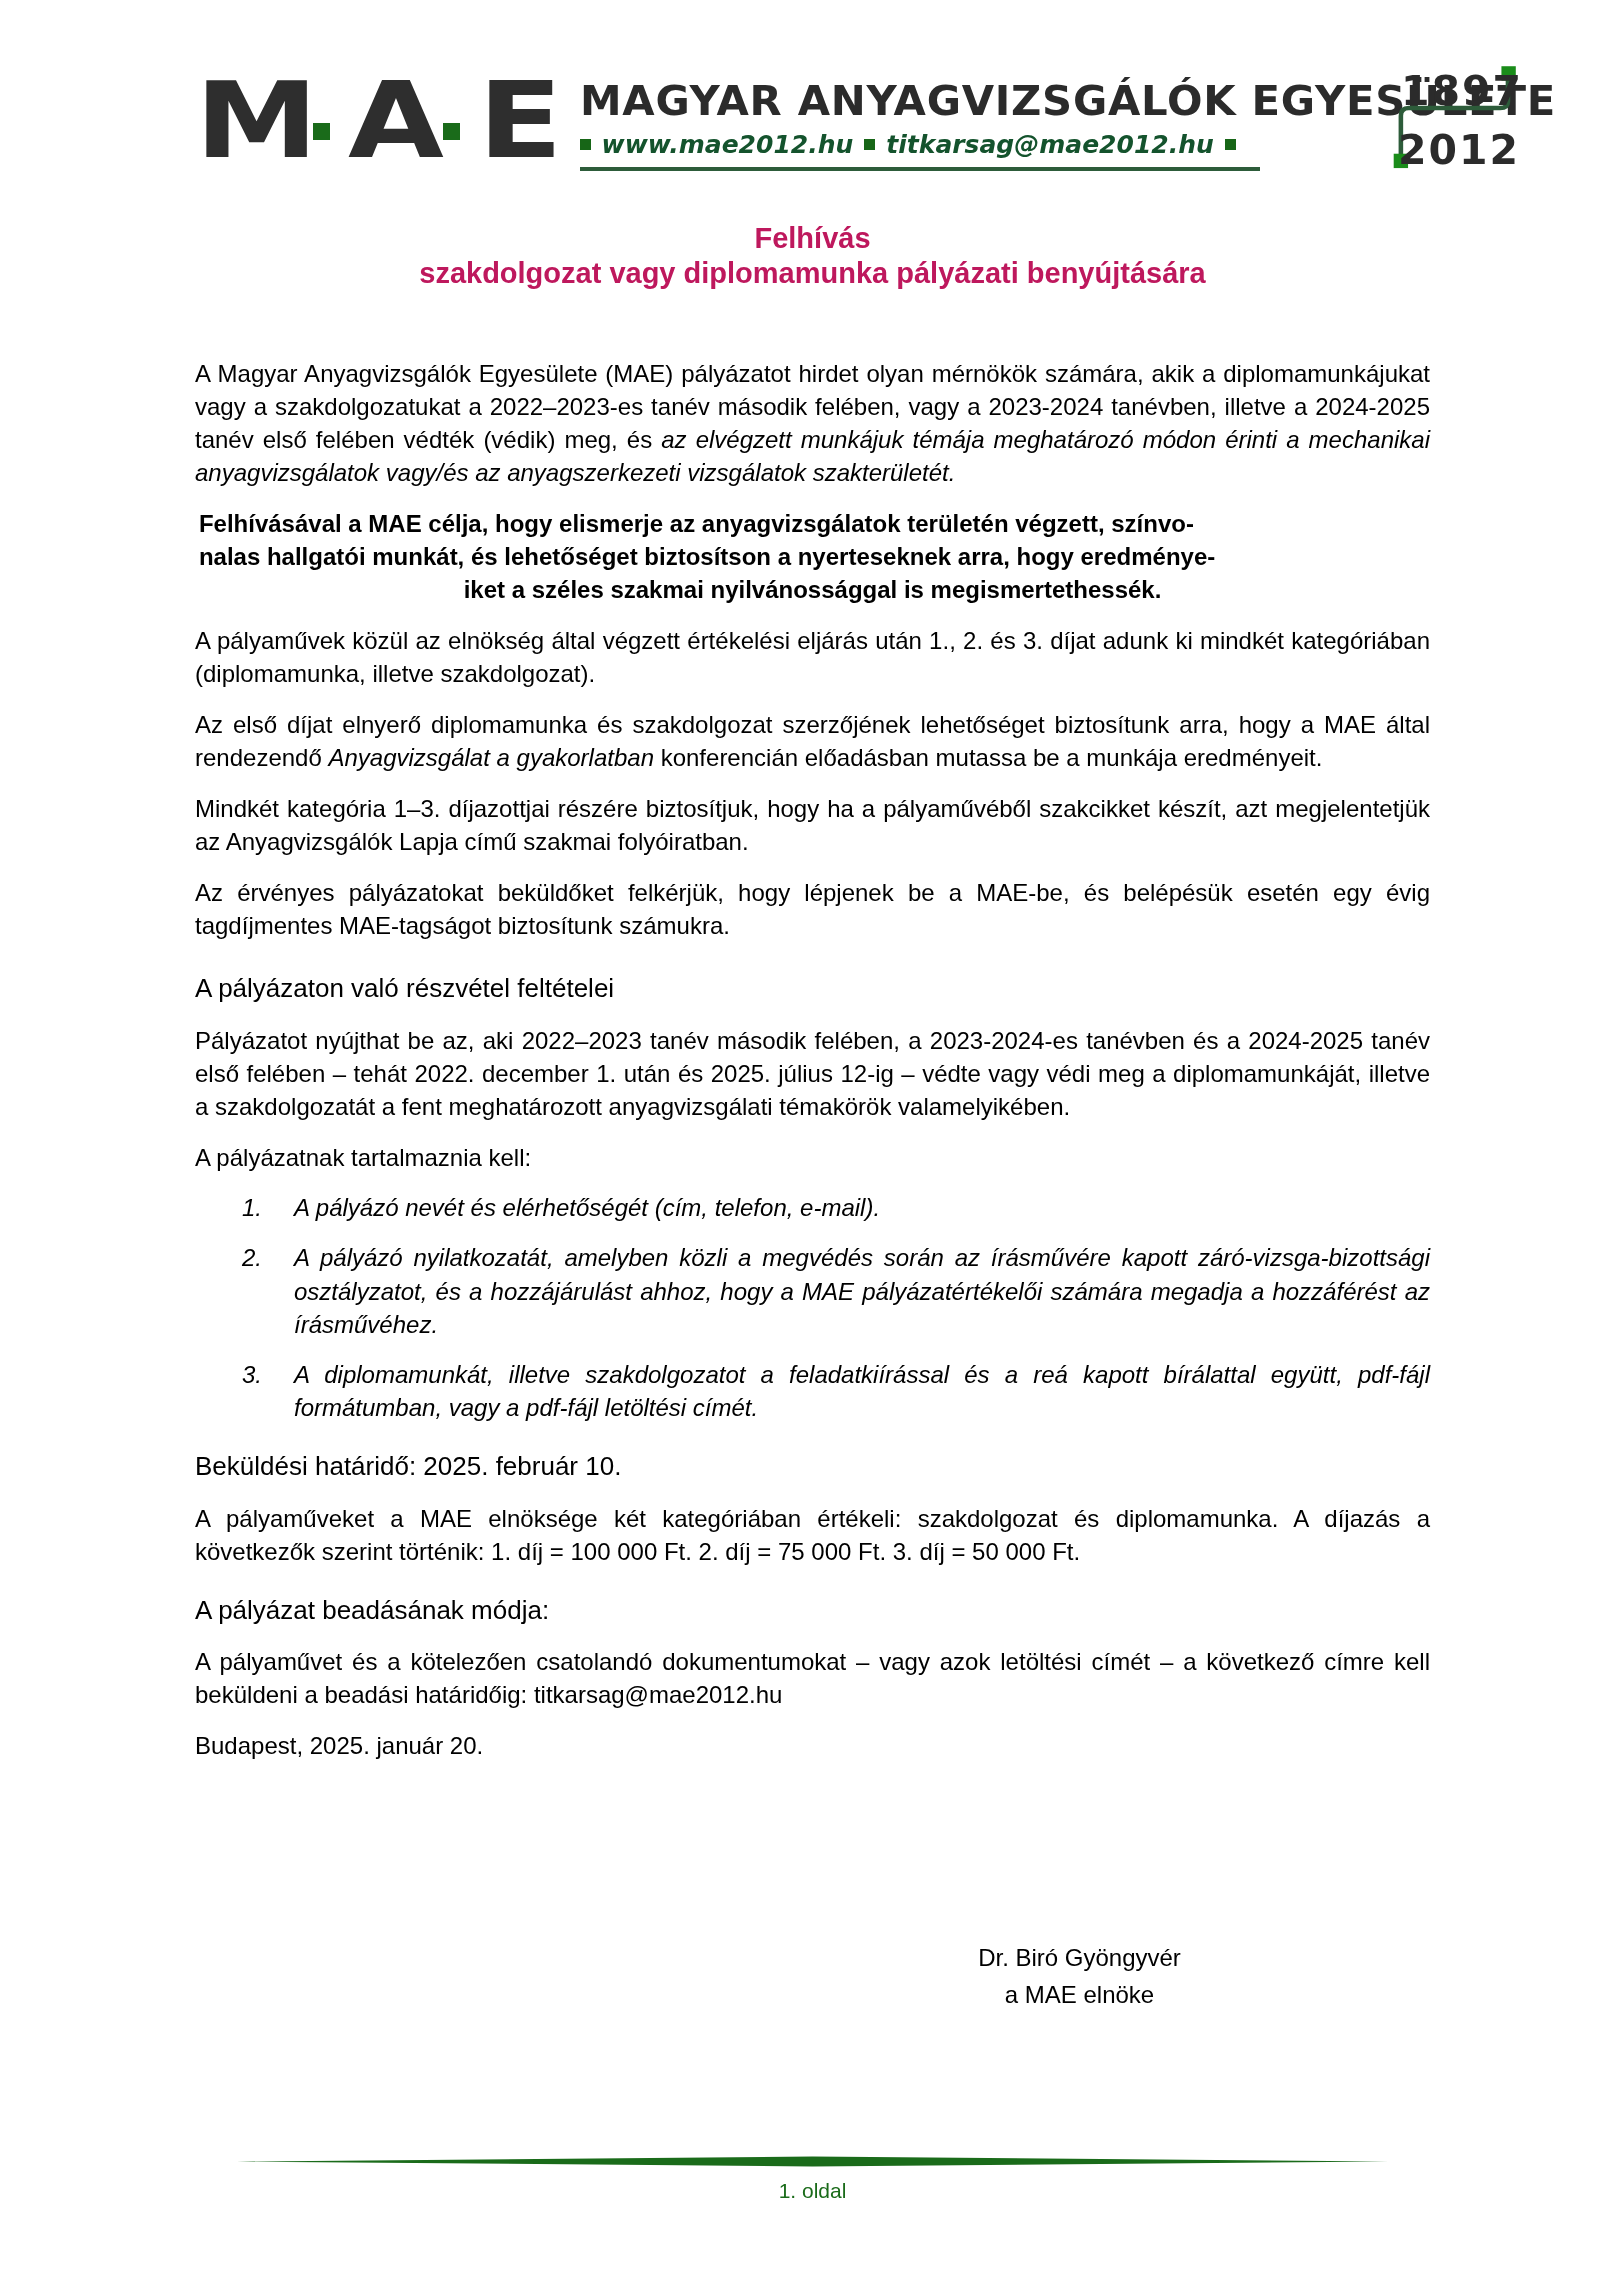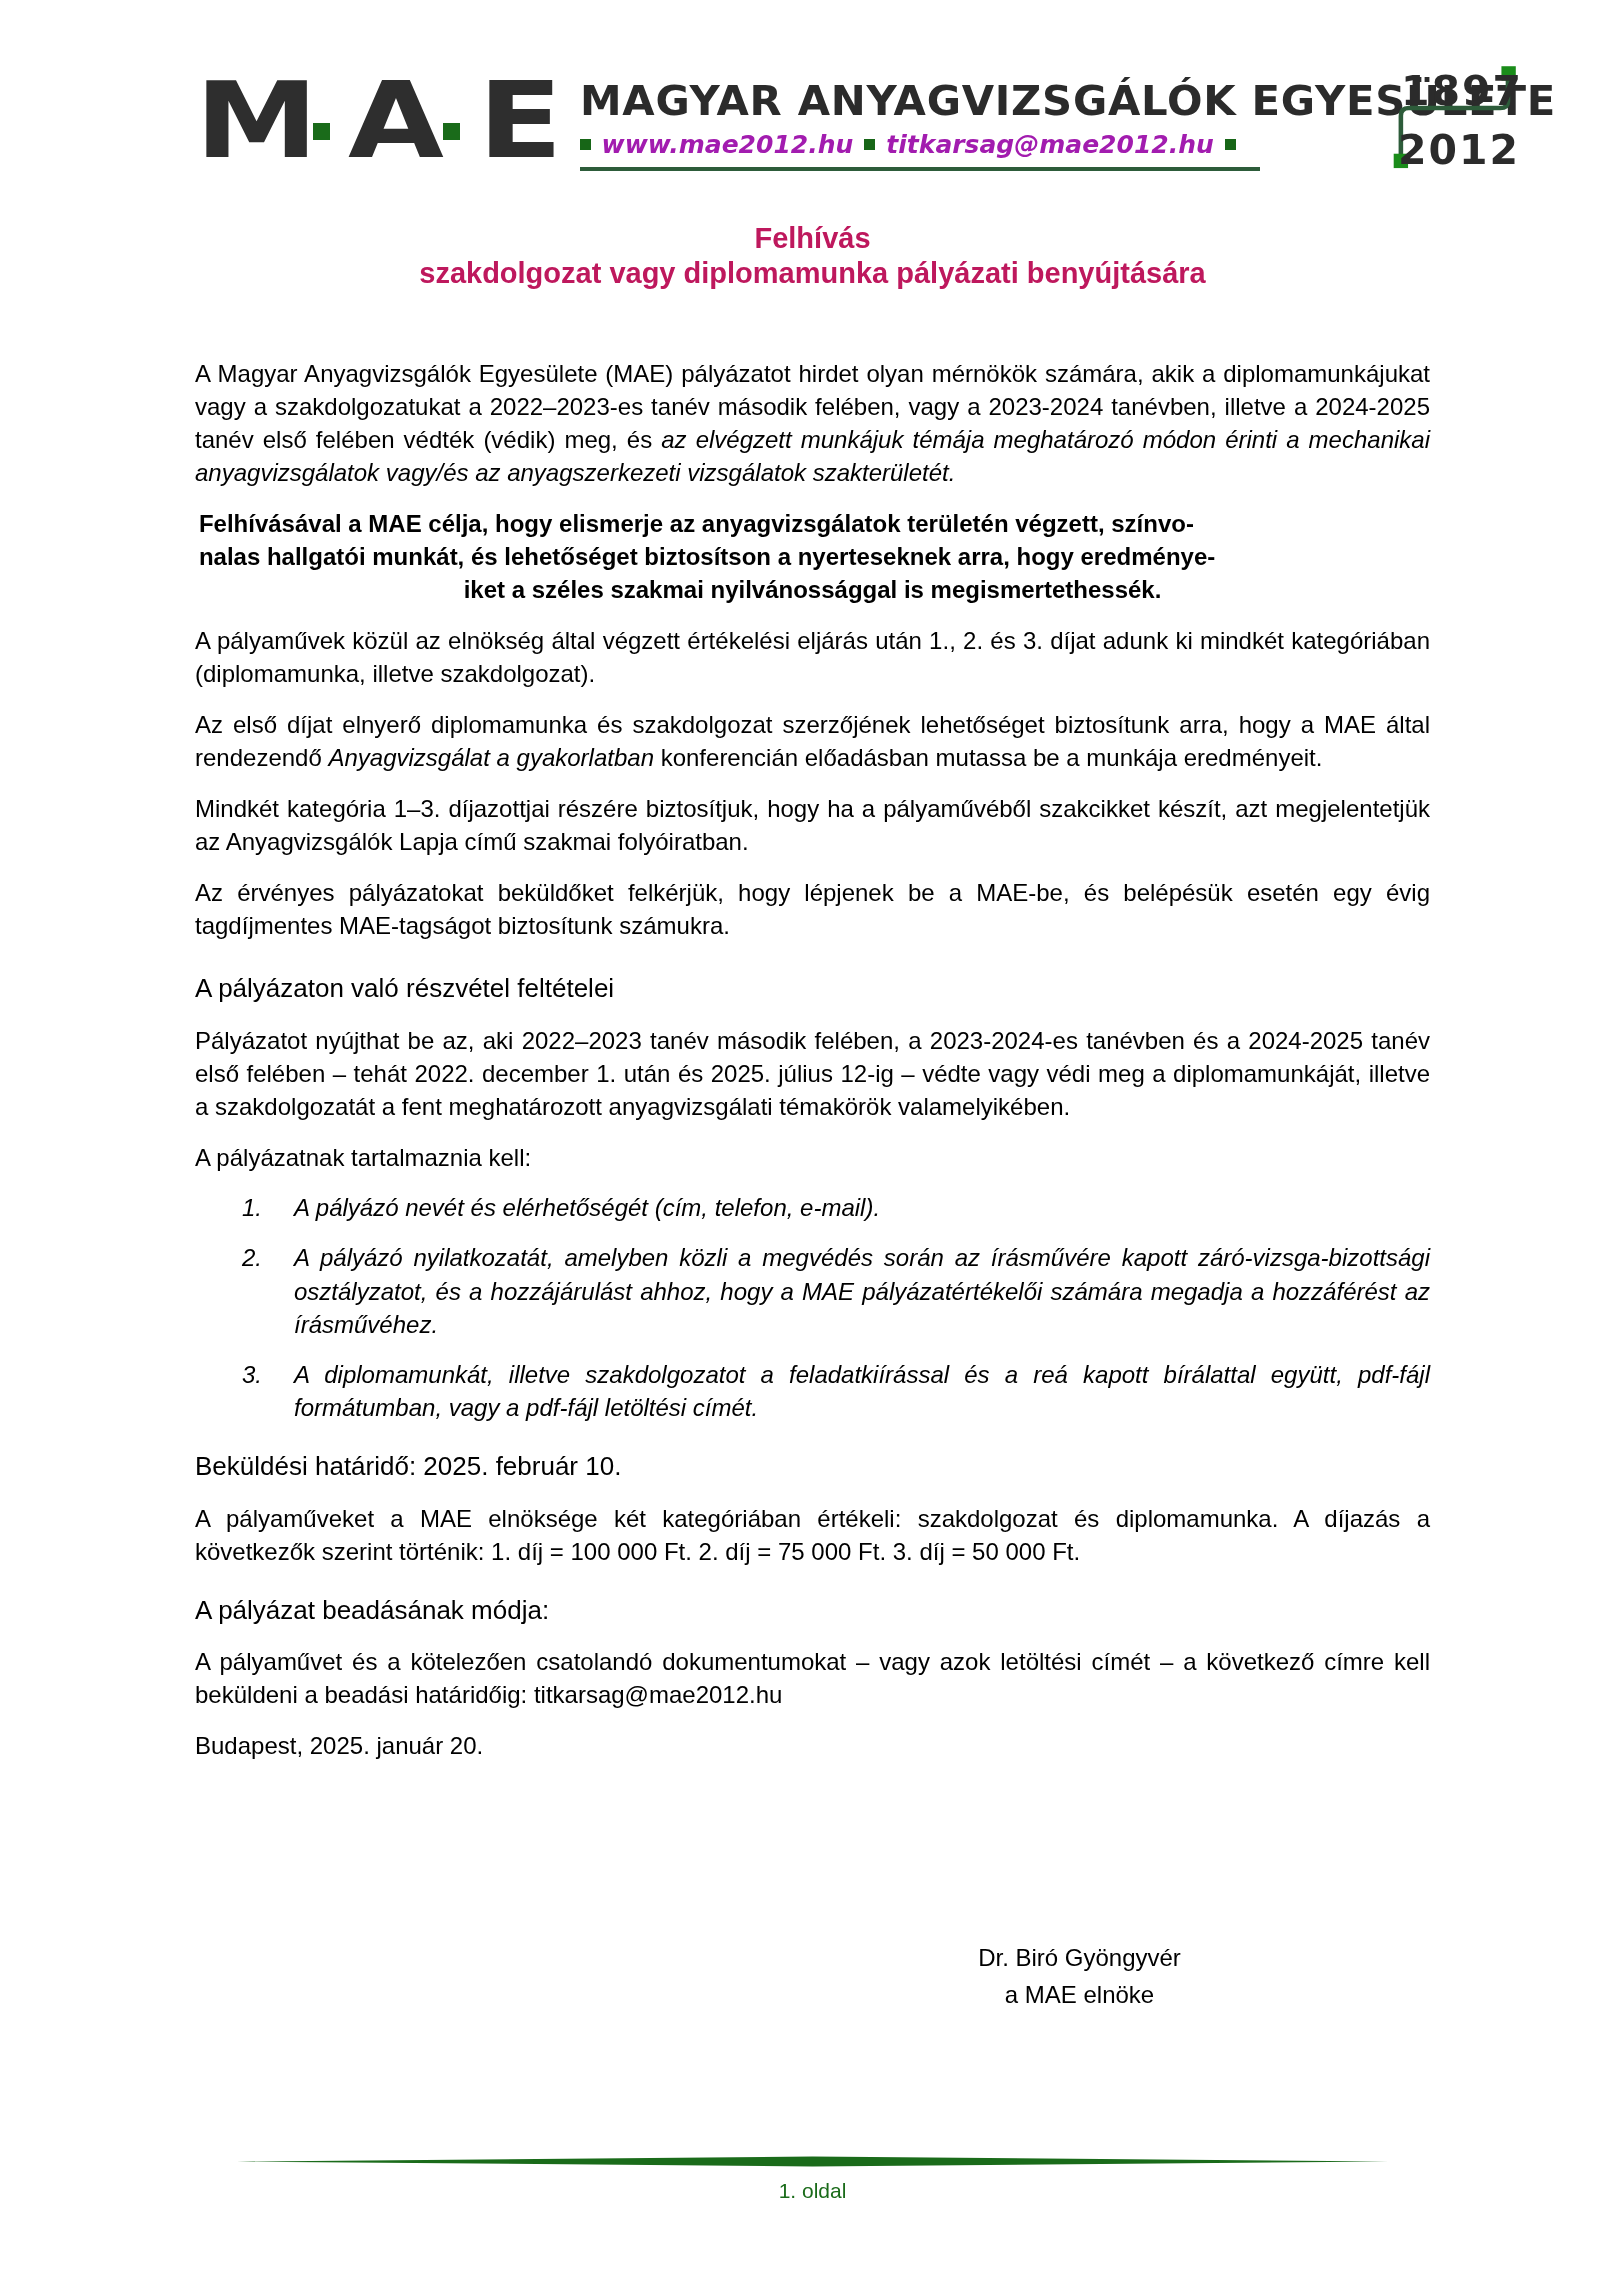--- a/index.html
+++ b/index.html
@@ -84,21 +84,21 @@
     width: 11px;
     height: 11px;
     background: #176617;
     display: inline-block;
     flex: 0 0 auto;
   }
   .logo-contact .ct {
     font-family: "DejaVu Sans", sans-serif;
     font-weight: bold;
     font-size: 25px;
-    color: #a21caf;
+    color: #14532d;
     letter-spacing: 0px;
     margin: 0 11px;
     font-style: italic;
   }
   .logo-underline {
     margin-top: 7.9px;
     height: 3.9px;
     background: #2d5c3a;
     width: 680px;
   }

